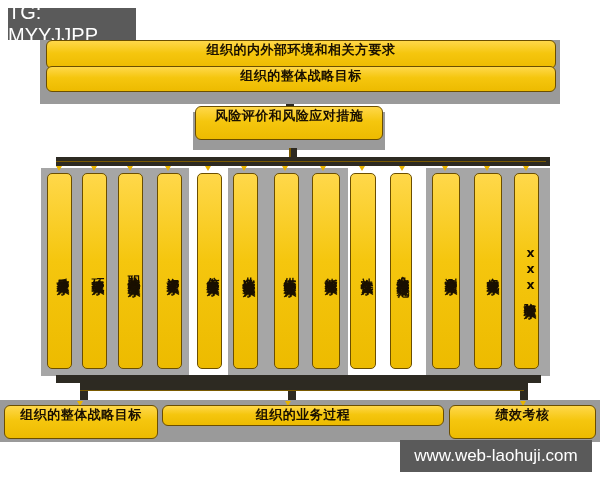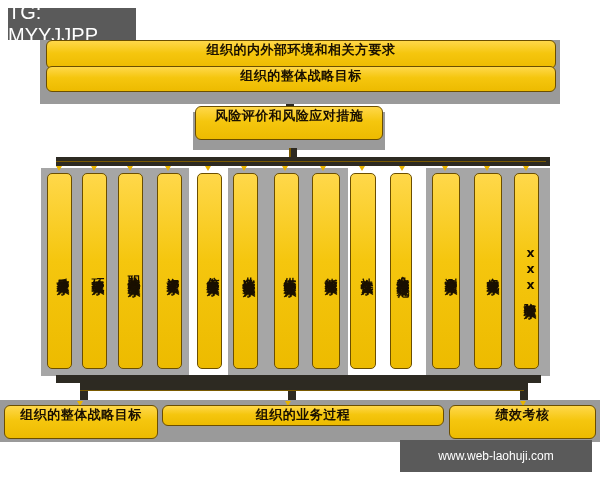--- a/index.html
+++ b/index.html
@@ -160,15 +160,15 @@
 <div class="box wide" style="left:4px; top:405px; width:154px; height:34px;">
   <span>组织的整体战略目标</span>
 </div>
 <div class="box wide" style="left:162px; top:405px; width:282px; height:21px;">
   <span>组织的业务过程</span>
 </div>
 <div class="box wide" style="left:449px; top:405px; width:147px; height:34px;">
   <span>绩效考核</span>
 </div>
 
-<div class="tag" style="left:400px; top:440px; width:192px; height:32px; font-size:12px;">
+<div class="tag" style="left:400px; top:440px; width:192px; height:32px; font-size:17px;">
   <span>www.web-laohuji.com</span>
 </div>
 
 </body></html>

